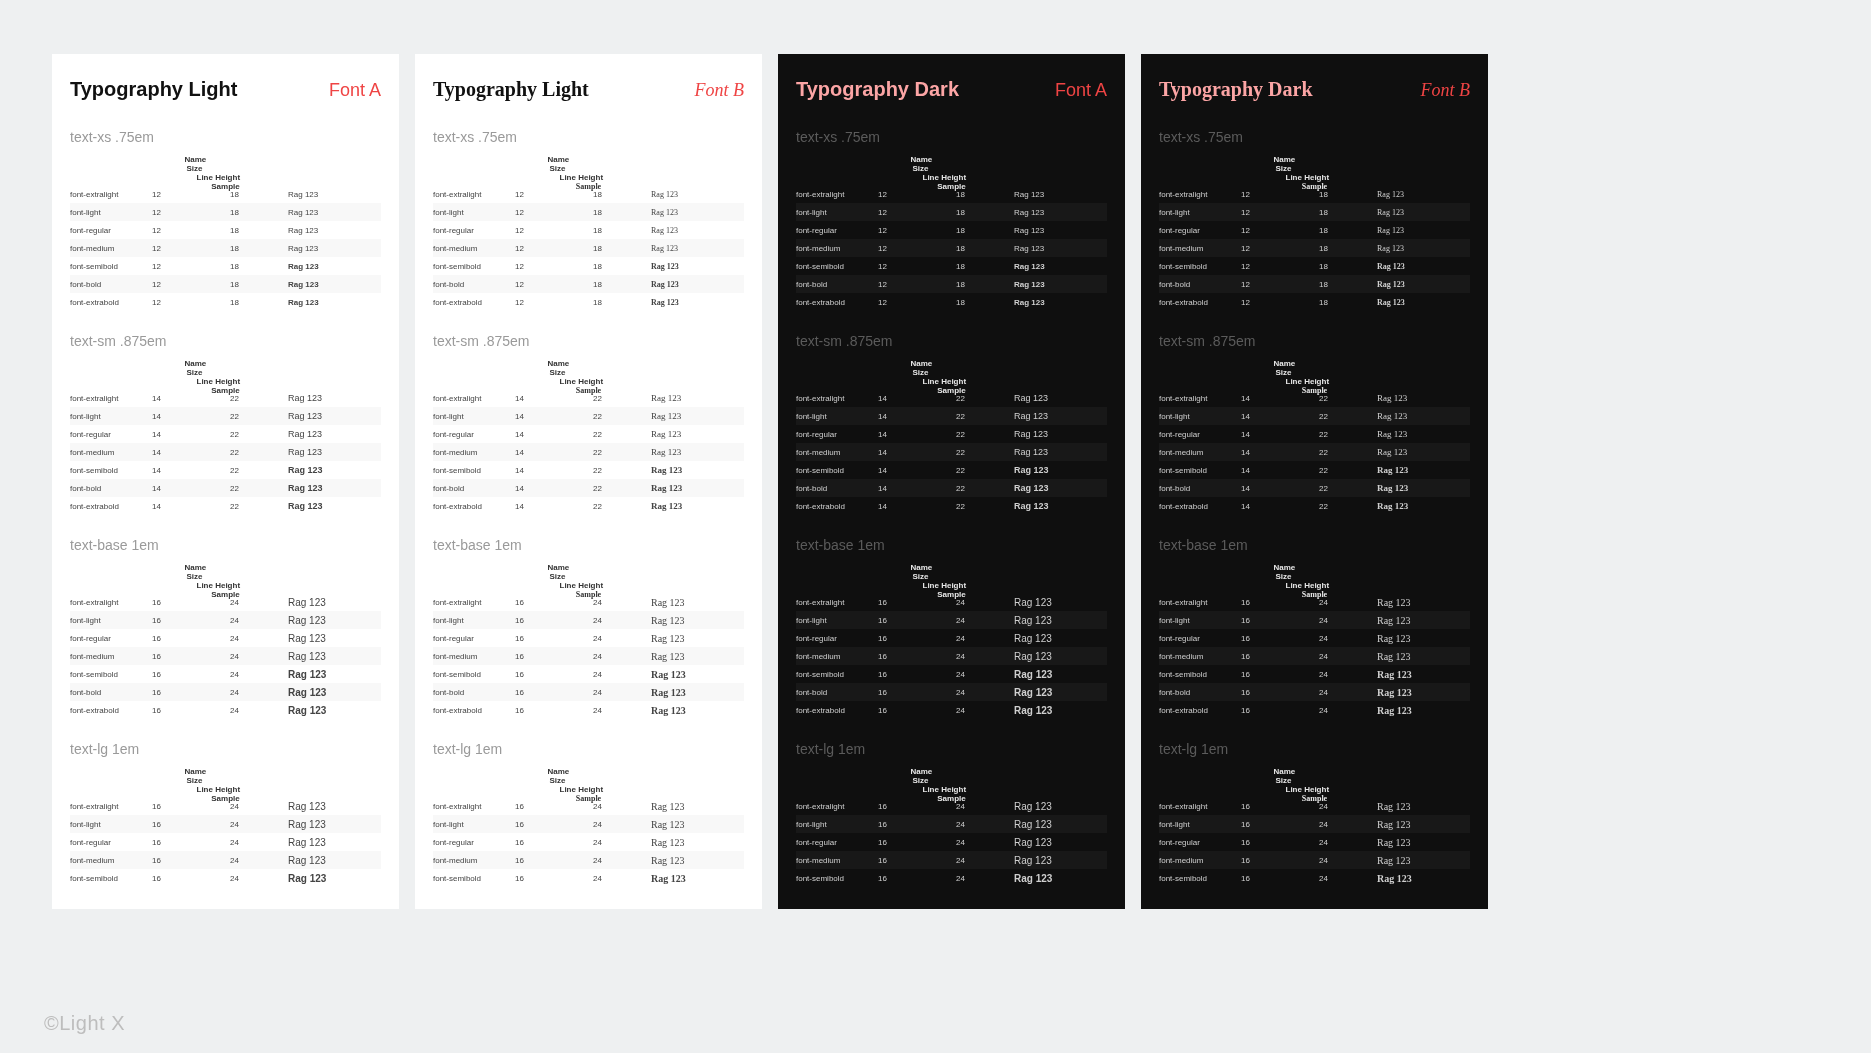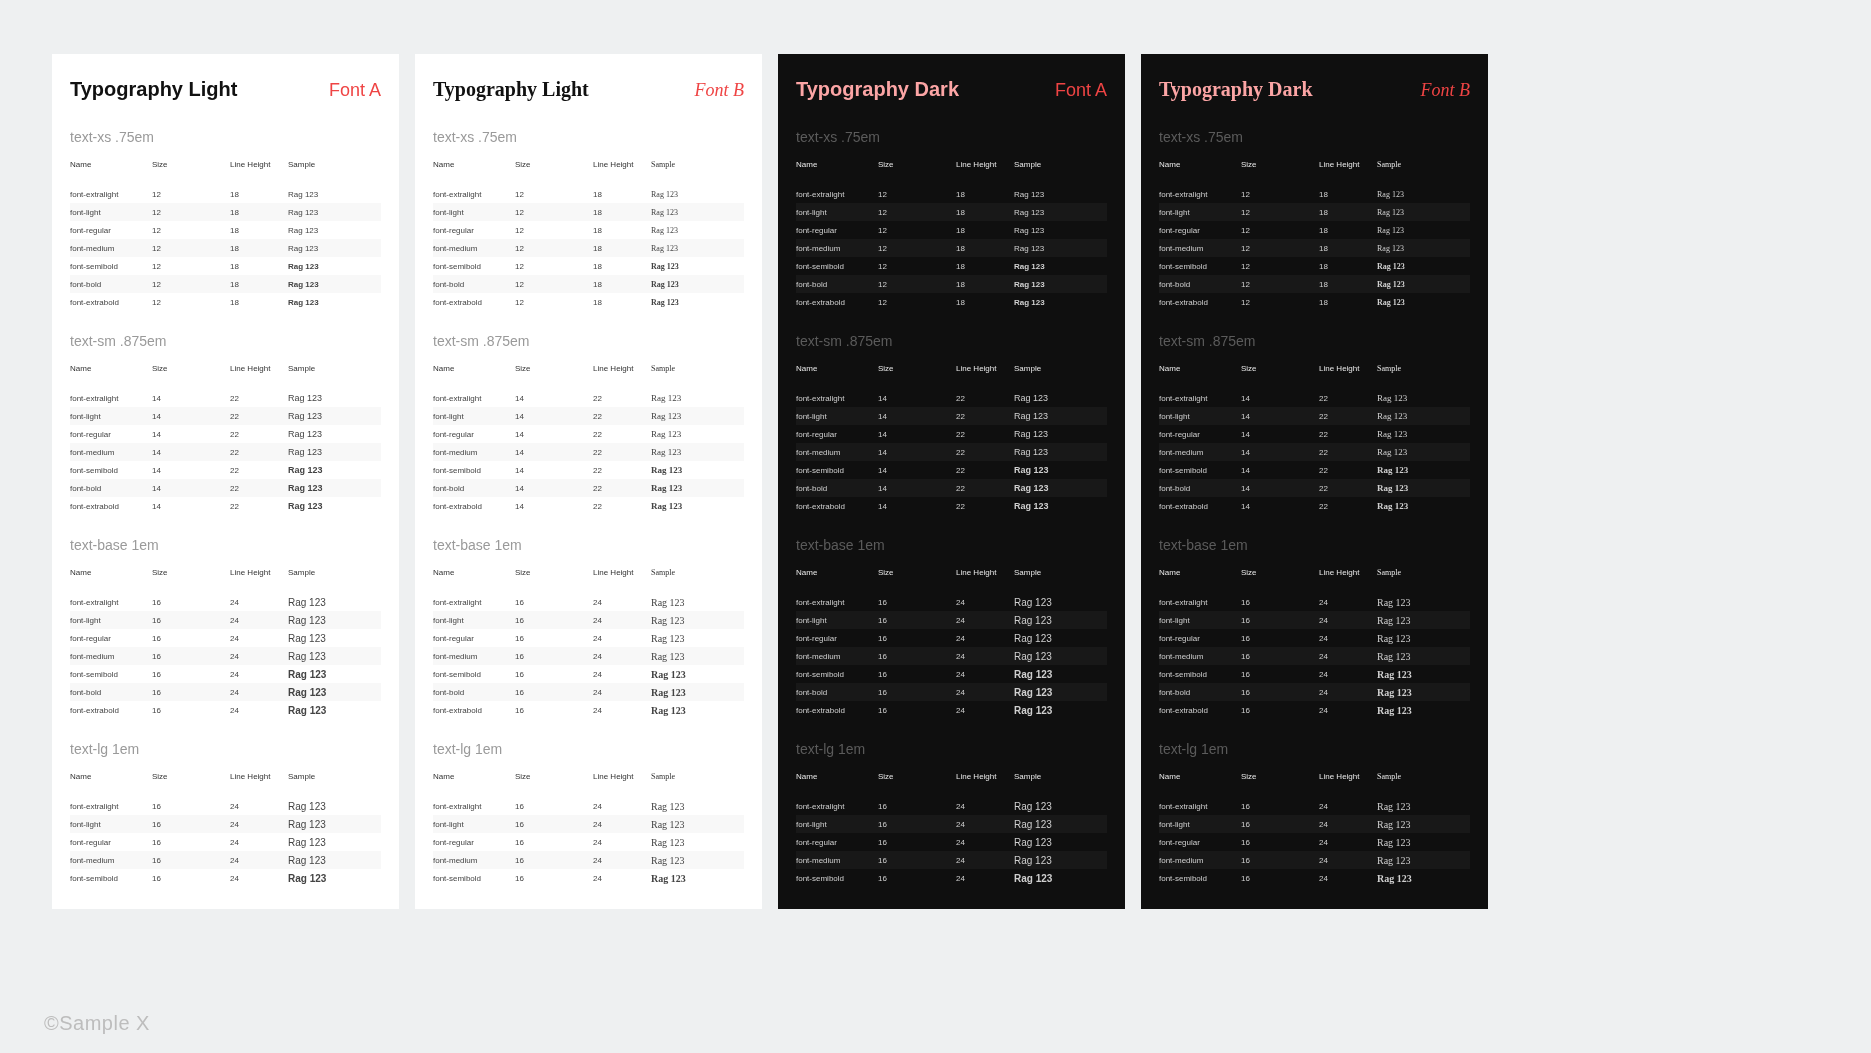--- a/index.html
+++ b/index.html
@@ -55,23 +55,24 @@
   }
   .panel.dark .section-label { color: #5b5b5b; }
 
   .row, .hrow {
     display: flex;
     align-items: center;
     height: 18px;
     font-size: 8px;
   }
   .hrow {
-    font-weight: 400;
+    font-weight: 700;
     color: #333;
     margin-bottom: 12px;
+    flex-direction: column;
   }
   .panel.dark .hrow { color: #e7e7e7; }
   .row { color: #444; }
   .panel.dark .row { color: #cfcfcf; }
 
   .row.alt { background: rgba(0,0,0,0.028); }
   .panel.dark .row.alt { background: rgba(255,255,255,0.04); }
 
   .c-name { width: 82px; flex-shrink:0; }
   .c-size { width: 78px; flex-shrink:0; }
@@ -895,13 +896,13 @@
         </div>
         <div class="row sz-lg">
           <div class="c-name">font-semibold</div>
           <div class="c-size">16</div>
           <div class="c-lh">24</div>
           <div class="c-sample w-semibold">Rag 123</div>
         </div>
       </div>
     </div>
   </div>
-<div class="watermark">©Sample X</div>
+<div class="watermark">©Light X</div>
 
 </body></html>

